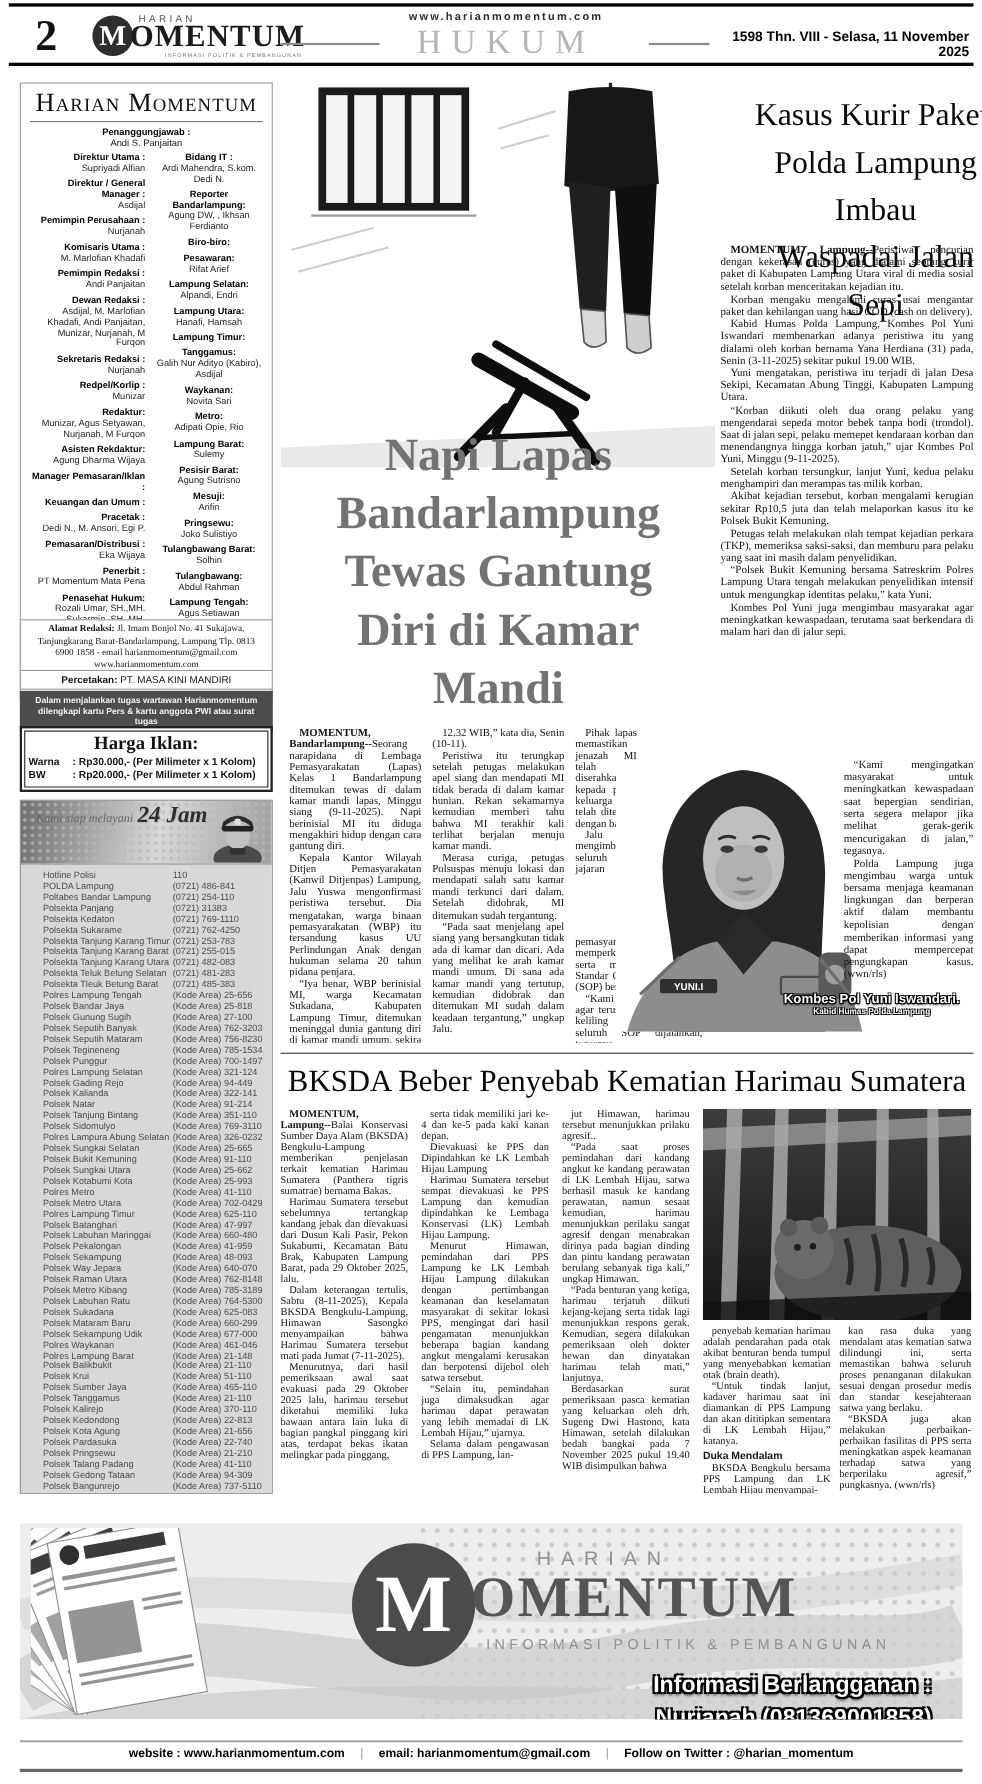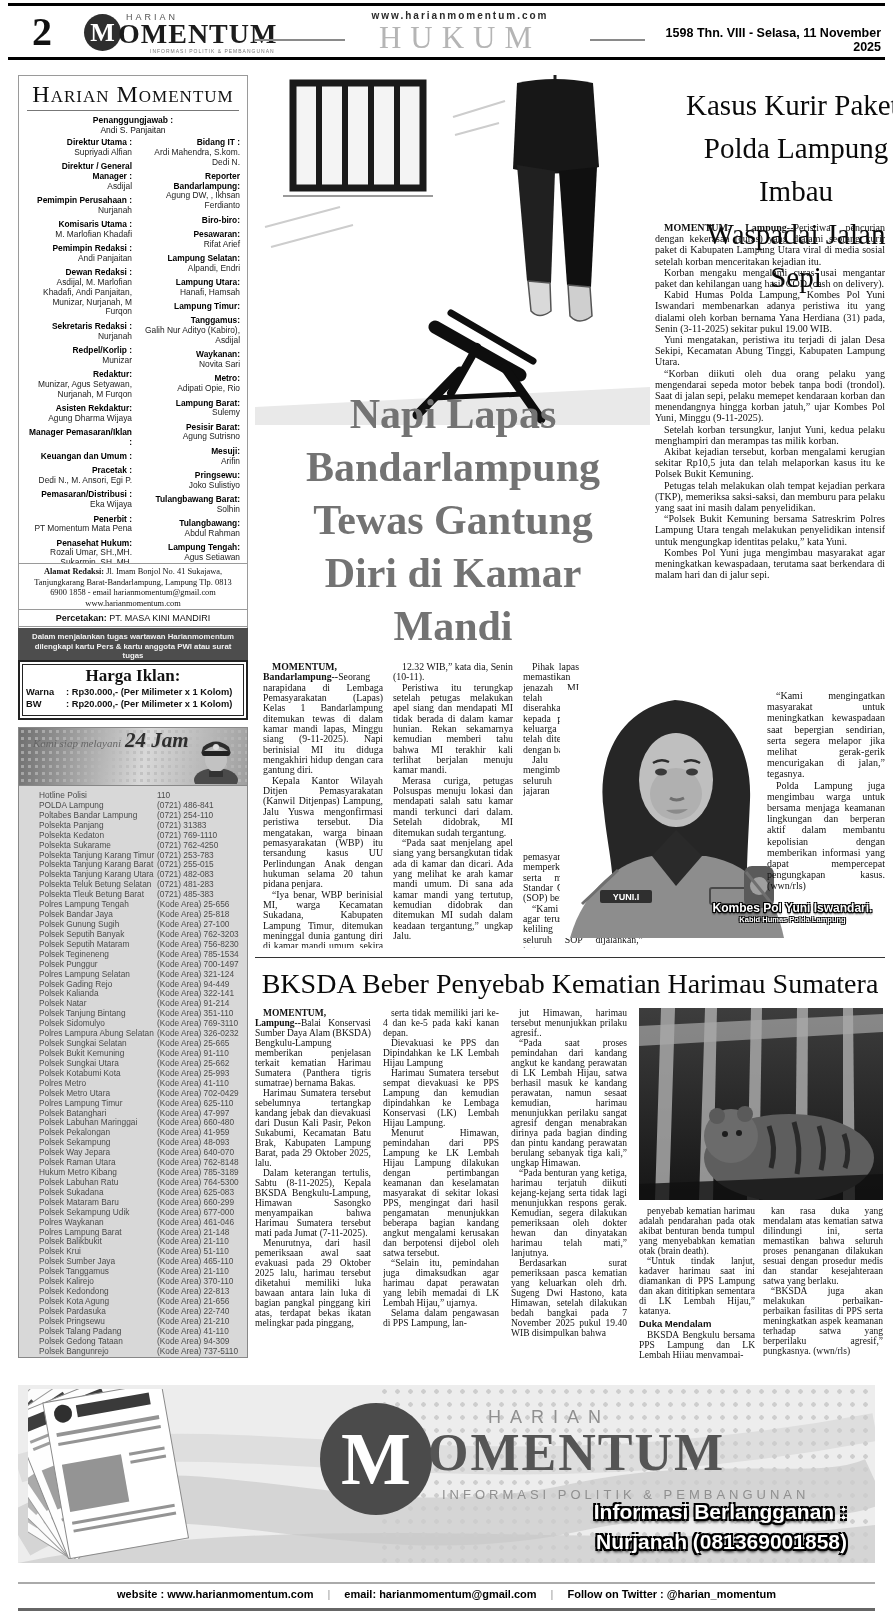--- a/index.html
+++ b/index.html
@@ -23,21 +23,21 @@
   .hdr-dash { height:2px; background:#8a8a8a; }
 
   
   .box { border:1px solid #9a9a9a; background:#fff; overflow:hidden; }
   .mh-title { font-family:"Liberation Serif",serif; font-variant:small-caps; font-size:24px; text-align:center;
               padding-top:5px; letter-spacing:1px; color:#111; }
   .mh-titlerule { border-bottom:1px solid #777; margin:2px 8px 4px 8px; }
   .mh-top { text-align:center; font-family:"Liberation Sans",sans-serif; font-size:8.5px; margin:2px 0 3px 0; }
   .mh-cols { display:flex; padding:0 7px; gap:8px; }
   .mh-colL { width:106px; text-align:right; }
-  .mh-colR { width:100px; text-align:right; }
+  .mh-colR { width:100px; text-align:center; }
   .mh-entry { margin-bottom:4.5px; font-family:"Liberation Sans",sans-serif; font-size:8.4px; line-height:9.8px; color:#222; }
   .mh-label { font-weight:bold; color:#000; }
   .mh-addr { border-top:1px solid #888; margin-top:3px; padding:3px 8px 2px 8px; text-align:center;
              font-family:Liberation Serif, serif; font-size:8.4px; line-height:10.5px; }
   .mh-print { border-top:1px solid #888; margin-top:2px; padding:3px 0; text-align:center;
               font-family:"Liberation Sans",sans-serif; font-size:9px; }
   .mh-notice { background:#4d4d4d; color:#f2f2f2; margin:4px 5px; padding:4px 6px; text-align:center;
                font-family:"Liberation Sans",sans-serif; font-size:7.8px; font-weight:bold; line-height:9.5px; }
 
   .harga { border:2px solid #222; box-shadow:0 0 0 2px #fff inset, 0 0 0 3px #222 inset; padding:4px 6px 2px 6px; }
@@ -88,21 +88,21 @@
                  background-image:radial-gradient(circle,#cdcdcd 2px, transparent 2.5px);
                  background-size:13px 13px; }
   .bn-circle { position:absolute; border-radius:50%; background:#4b4b4b; color:#fff;
                display:flex; align-items:center; justify-content:center;
                font-family:"Liberation Serif",serif; font-weight:bold; }
   .bn-harian { position:absolute; font-family:"Liberation Sans",sans-serif; letter-spacing:9px; color:#8f8f8f; font-size:18px; }
   .bn-word { position:absolute; font-family:"Liberation Serif",serif; font-weight:800; font-size:52px; color:#555; letter-spacing:2px; }
   .bn-tag { position:absolute; font-family:"Liberation Sans",sans-serif; font-size:13px; letter-spacing:4px; color:#8f8f8f; }
   .bn-sub { position:absolute; text-align:right; font-family:"Liberation Sans",sans-serif; font-weight:bold; font-size:21px;
             line-height:30px; color:#fff;
-            text-shadow:-2px -2px 0 #000,2px -2px 0 #000,-2px 2px 0 #000,2px 2px 0 #000,0 3px 3px #000; }
+            text-shadow:-2px -2px 0 #000,2px -2px 0 #000,-2px 2px 0 #000,2px 2px 0 #000,0 3px 3px #000;margin-top:20px; }
 
   
   .footer { text-align:center; font-family:"Liberation Sans",sans-serif; font-size:11px; font-weight:bold; color:#000; }
   .ft-item + .ft-item::before { content:"|"; color:#999; font-weight:normal; margin:0 14px; }
 </style>
 </head>
 <body>
 
 <div class="page">
 
@@ -531,21 +531,21 @@
           <span class="pol-name">Polsek Way Jepara</span>
           <span class="pol-phone">(Kode Area) 640-070</span>
         </div>
 
         <div class="pol-row">
           <span class="pol-name">Polsek Raman Utara</span>
           <span class="pol-phone">(Kode Area) 762-8148</span>
         </div>
 
         <div class="pol-row">
-          <span class="pol-name">Hukum Metro Kibang</span>
+          <span class="pol-name">Polsek Metro Kibang</span>
           <span class="pol-phone">(Kode Area) 785-3189</span>
         </div>
 
         <div class="pol-row">
           <span class="pol-name">Polsek Labuhan Ratu</span>
           <span class="pol-phone">(Kode Area) 764-5300</span>
         </div>
 
         <div class="pol-row">
           <span class="pol-name">Polsek Sukadana</span>

